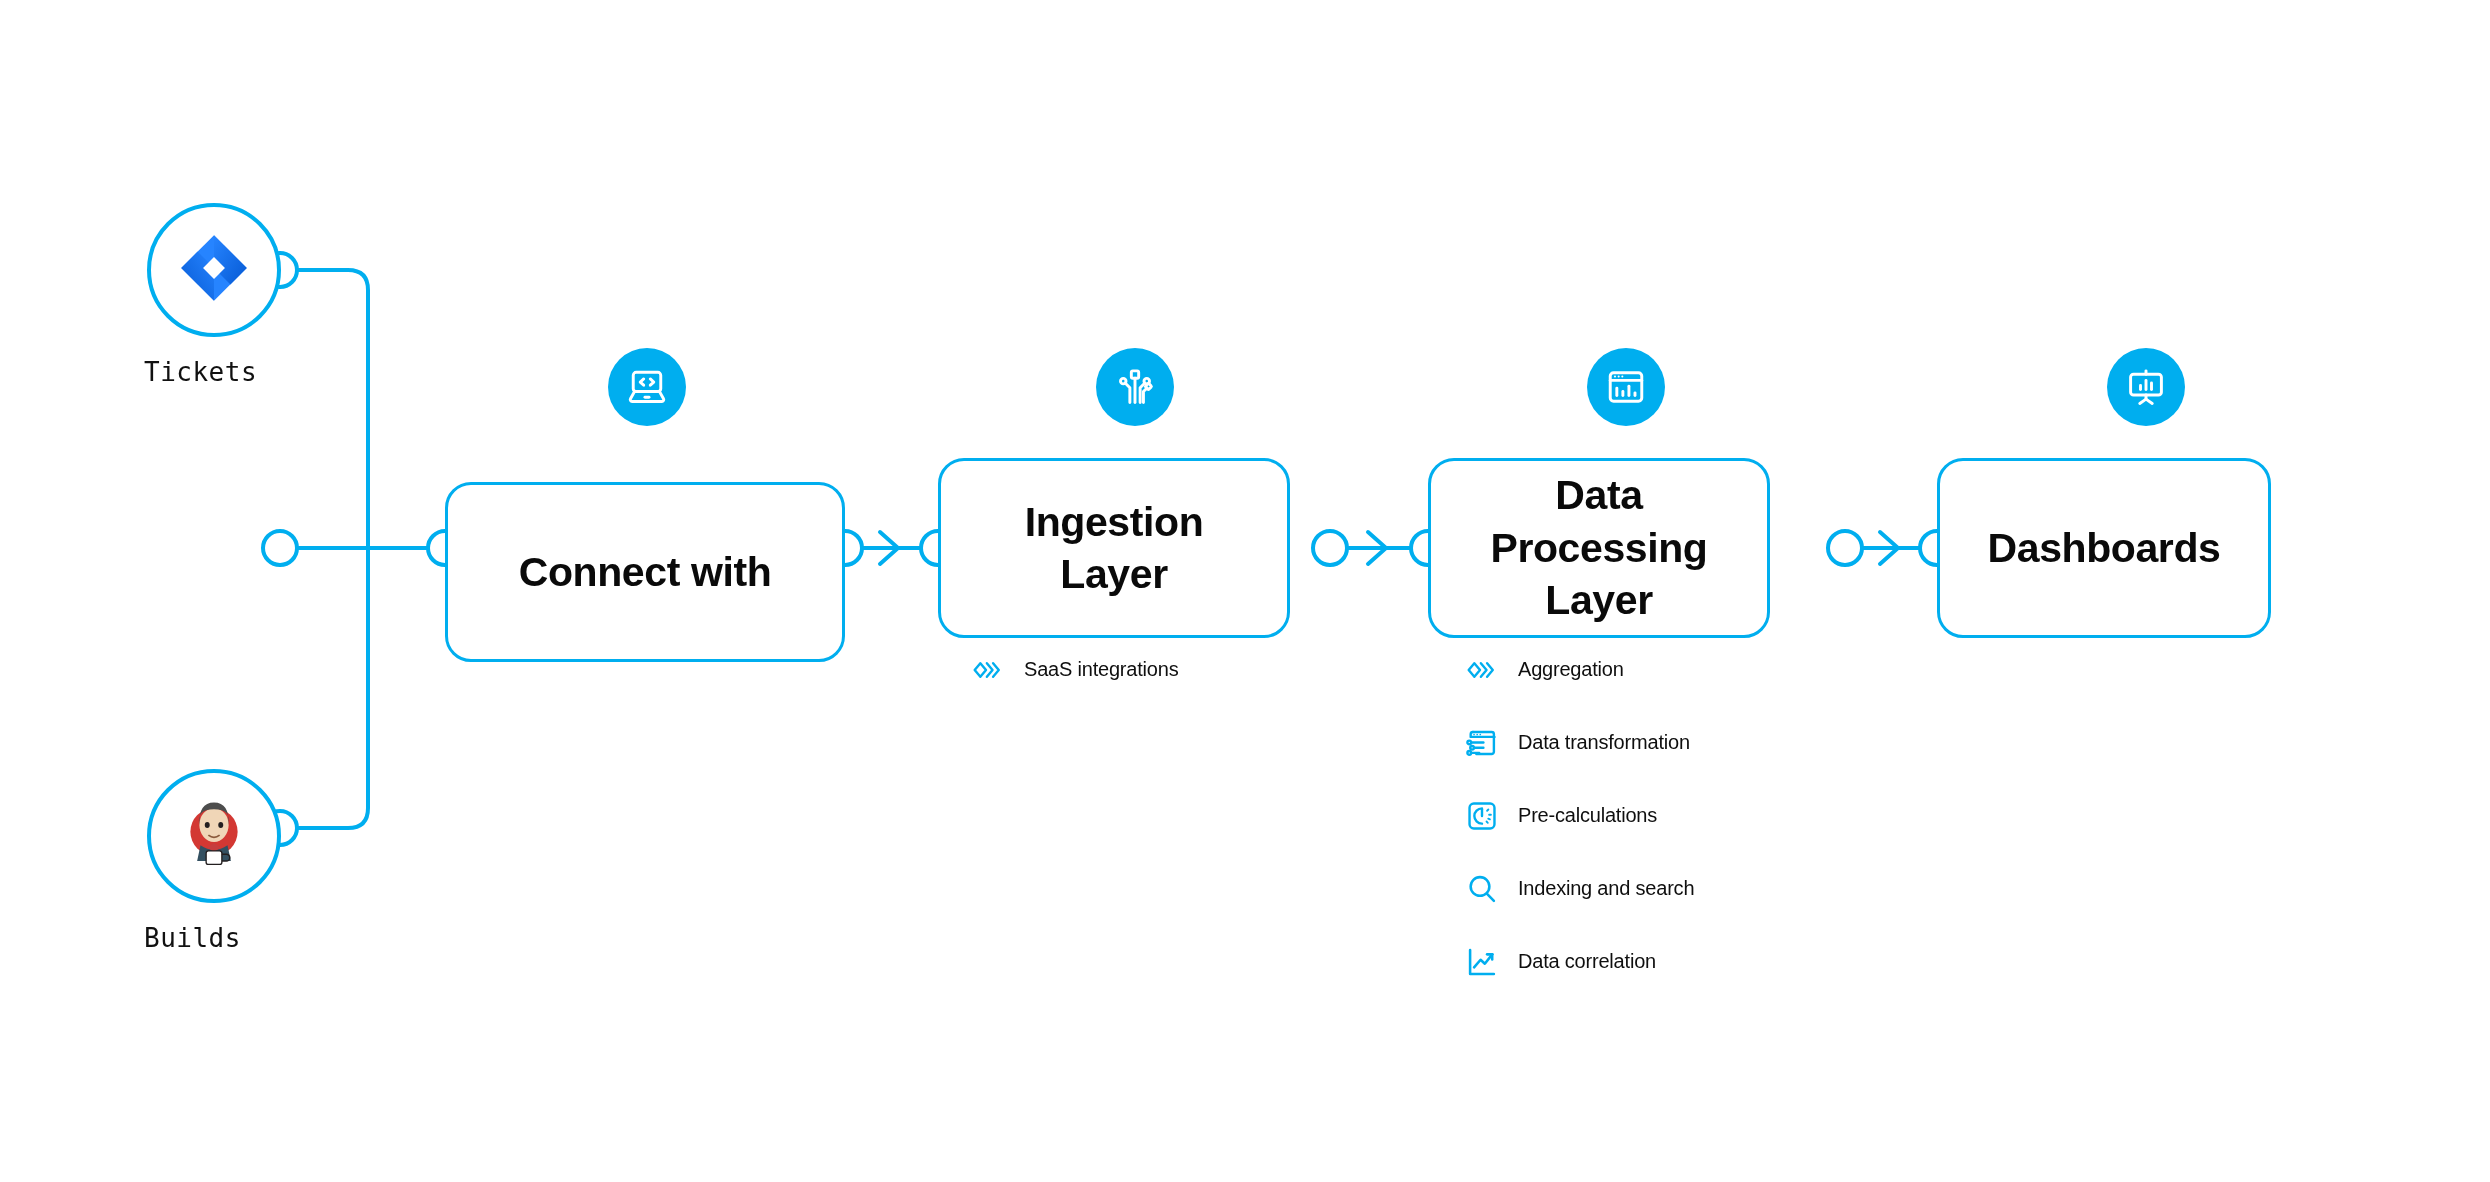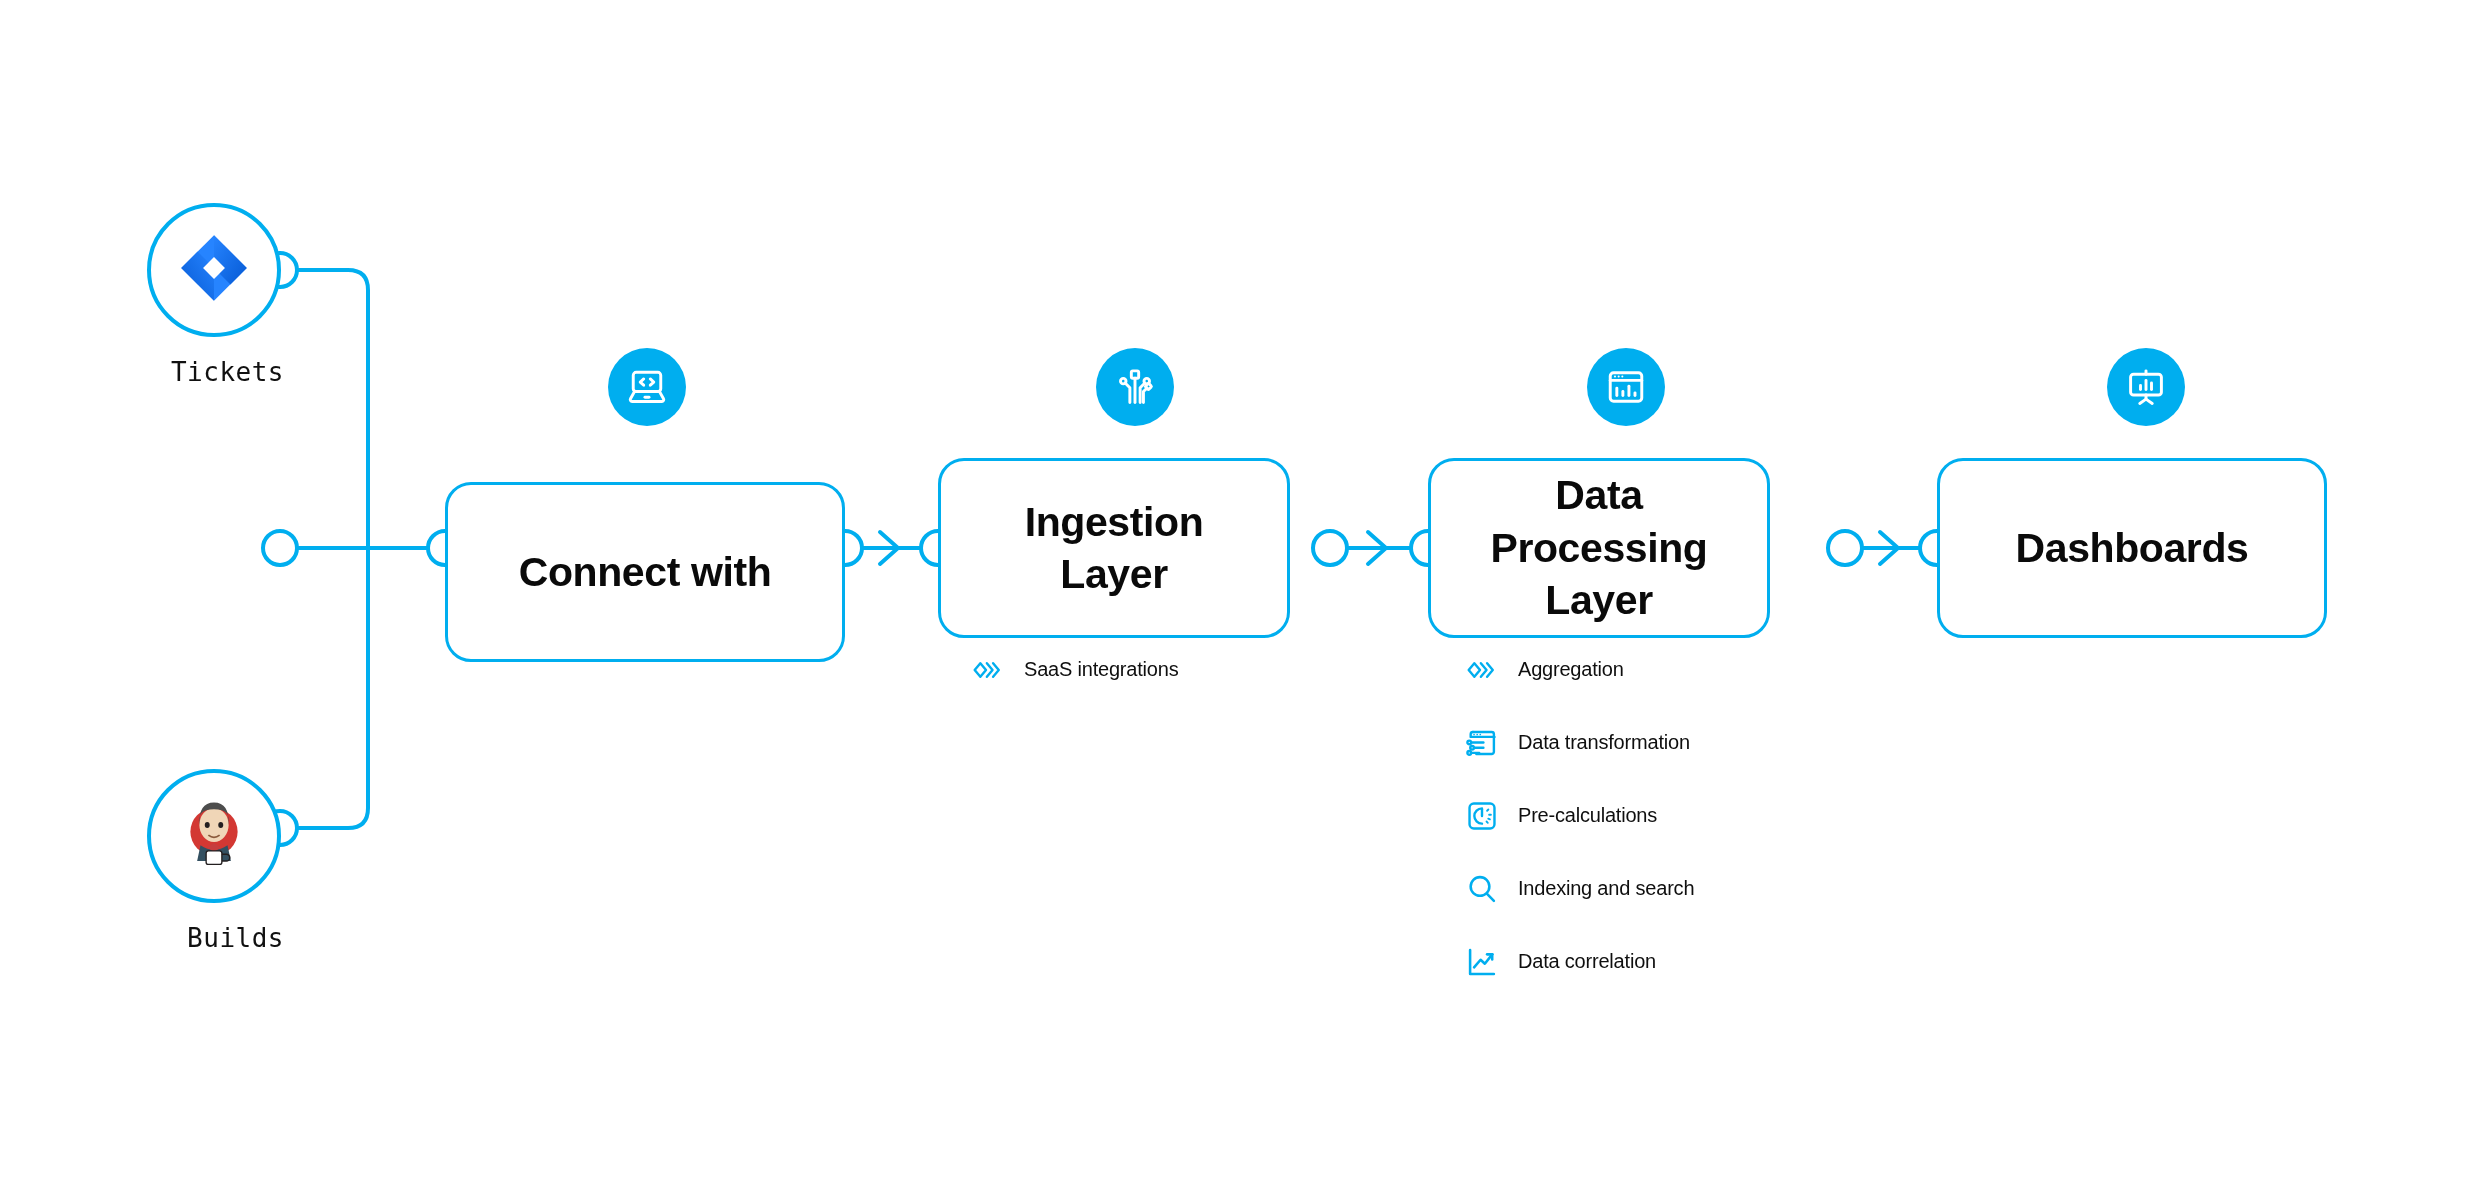--- a/index.html
+++ b/index.html
@@ -27,21 +27,21 @@
     left: 0; top: 0;
     width: 2490px;
     height: 1182px;
     z-index: 1;
   }
   
   .source-node {
     position: absolute;
     z-index: 3;
     width: 140px;
-    text-align: right;
+    text-align: left;
   }
   .source-circle {
     width: 134px;
     height: 134px;
     border-radius: 50%;
     border: 4px solid #00AEEF;
     background: #ffffff;
     box-sizing: border-box;
     display: flex;
     align-items: center;
@@ -343,19 +343,19 @@
     <svg width="44" height="44" viewBox="0 0 24 24" fill="none" stroke="#ffffff" stroke-width="1.6" stroke-linecap="round" stroke-linejoin="round">
       <path d="M12 3.2 V5"></path>
       <rect x="3.6" y="5" width="16.8" height="11.4" rx="1.6"></rect>
       <path d="M12 16.4 V18.6"></path>
       <path d="M8.6 21 L12 18.6 L15.4 21"></path>
       <path d="M9 13.4 V11.2"></path>
       <path d="M12 13.4 V8.4"></path>
       <path d="M15 13.4 V9.8"></path>
     </svg>
   </div>
-  <div class="stage-box" style="left:1937px; top:458px; width:390px; height:180px;">
+  <div class="stage-box" style="left:1937px; top:458px; width:334px; height:180px;">
     <div class="stage-title">
       <div>Dashboards</div>
     </div>
   </div>
 
 </div>
 
 </body></html>

